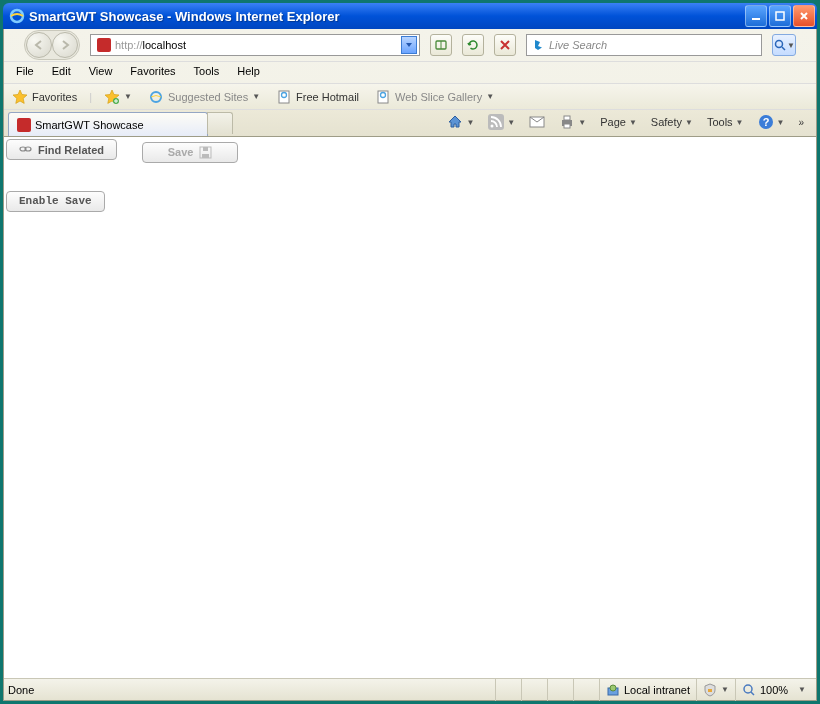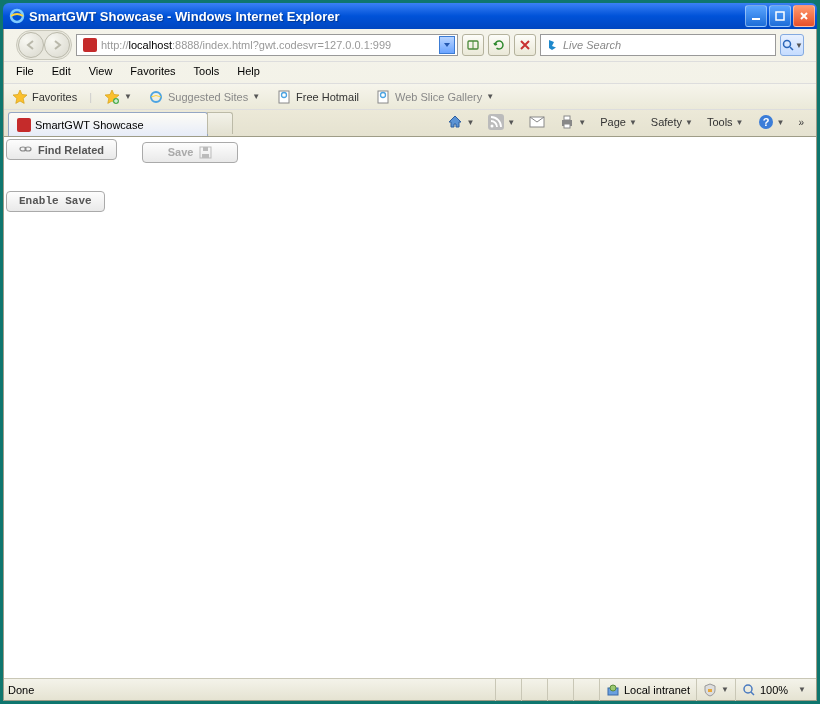--- a/index.html
+++ b/index.html
@@ -6,21 +6,21 @@
 body { font-family: Tahoma, sans-serif; font-size: 11px; overflow: hidden; }
 .window { width: 820px; height: 704px; background: #0f766e; padding: 3px; display: flex; flex-direction: column; }
 .titlebar { height: 26px; background: linear-gradient(to bottom, #3a81f5 0%, #0052d8 50%, #0046c0 100%); display: flex; align-items: center; padding: 0 2px 0 6px; color: white; font-weight: bold; font-size: 13px; border-radius: 6px 6px 0 0; }
 .titlebar-icon { width: 16px; height: 16px; margin-right: 4px; }
 .titlebar-text { flex: 1; text-shadow: 1px 1px 1px rgba(0,0,0,0.3); }
 .winbtns { display: flex; gap: 2px; }
 .winbtn { width: 22px; height: 22px; border-radius: 3px; display: flex; align-items: center; justify-content: center; border: 1px solid rgba(255,255,255,0.4); cursor: default; }
 .winbtn.min, .winbtn.max { background: linear-gradient(to bottom, #5aa5ff, #1d6dd8); }
 .winbtn.close { background: linear-gradient(to bottom, #ff9a6f, #e8502a); }
 .chrome { background: linear-gradient(to bottom, #f4f3ea, #e9e7d5); border: 1px solid #9e9c87; border-top: none; display: flex; flex-direction: column; flex: 1; }
-.navbar { height: 32px; display: flex; align-items: center; padding: 2px 12px; gap: 4px; }
+.navbar { height: 32px; display: flex; align-items: center; padding: 2px 20px; gap: 10px; }
 .navbtns { display: flex; background: #e9e8de; border: 1px solid #c9c8bb; border-radius: 16px; padding: 1px; }
 .navbtn { width: 26px; height: 26px; border-radius: 50%; background: radial-gradient(circle at 30% 30%, #f8f8f2, #d8d7cc); border: 1px solid #bab9ab; display: flex; align-items: center; justify-content: center; color: #a8a799; }
 .urlbar { flex: 1; height: 22px; background: white; border: 1px solid #999; display: flex; align-items: center; padding: 0 2px; }
 .urlbar-icon { width: 14px; height: 14px; background: #c52b2b; margin: 0 4px; border-radius: 2px; }
 .urltext { flex: 1; font-size: 11px; color: #000; display: flex; }
 .urltext .gray { color: #999; }
 .urldrop { width: 16px; height: 18px; background: linear-gradient(to bottom, #b8d4ff, #6ba4ff); border: 1px solid #3c7cd4; display: flex; align-items: center; justify-content: center; }
 .tinybtn { width: 22px; height: 22px; border: 1px solid #b4b29d; background: linear-gradient(to bottom, #fdfdf9, #eae8d7); display: flex; align-items: center; justify-content: center; border-radius: 3px; }
 .sbox { height: 22px; background: white; border: 1px solid #999; display: flex; align-items: center; padding: 0 4px; width: 236px; }
 .sbox-icon { width: 14px; height: 14px; margin-right: 4px; }
@@ -91,21 +91,20 @@
             <svg width="12" height="12">
               <path d="M4 2L9 6L4 10" fill="none" stroke="#b9b8aa" stroke-width="2"></path>
             </svg>
           </div>
       </div>
       <div class="urlbar">
         <div class="urlbar-icon"></div>
         <div class="urltext">
           <span class="gray">http://</span>
             <span>localhost</span>
-            <span class="gray">:8888/index.html?gwt.codesvr=127.0.0.1:999</span>
         </div>
         <div class="urldrop">
             <svg width="8" height="8">
               <path d="M1 2L4 6L7 2" fill="#2458b0"></path>
             </svg>
           </div>
       </div>
       <div class="tinybtn">
           <svg width="14" height="14">
             <rect x="2" y="3" width="10" height="8" rx="1" fill="none" stroke="#4a8a3a" stroke-width="1.3"></rect>

